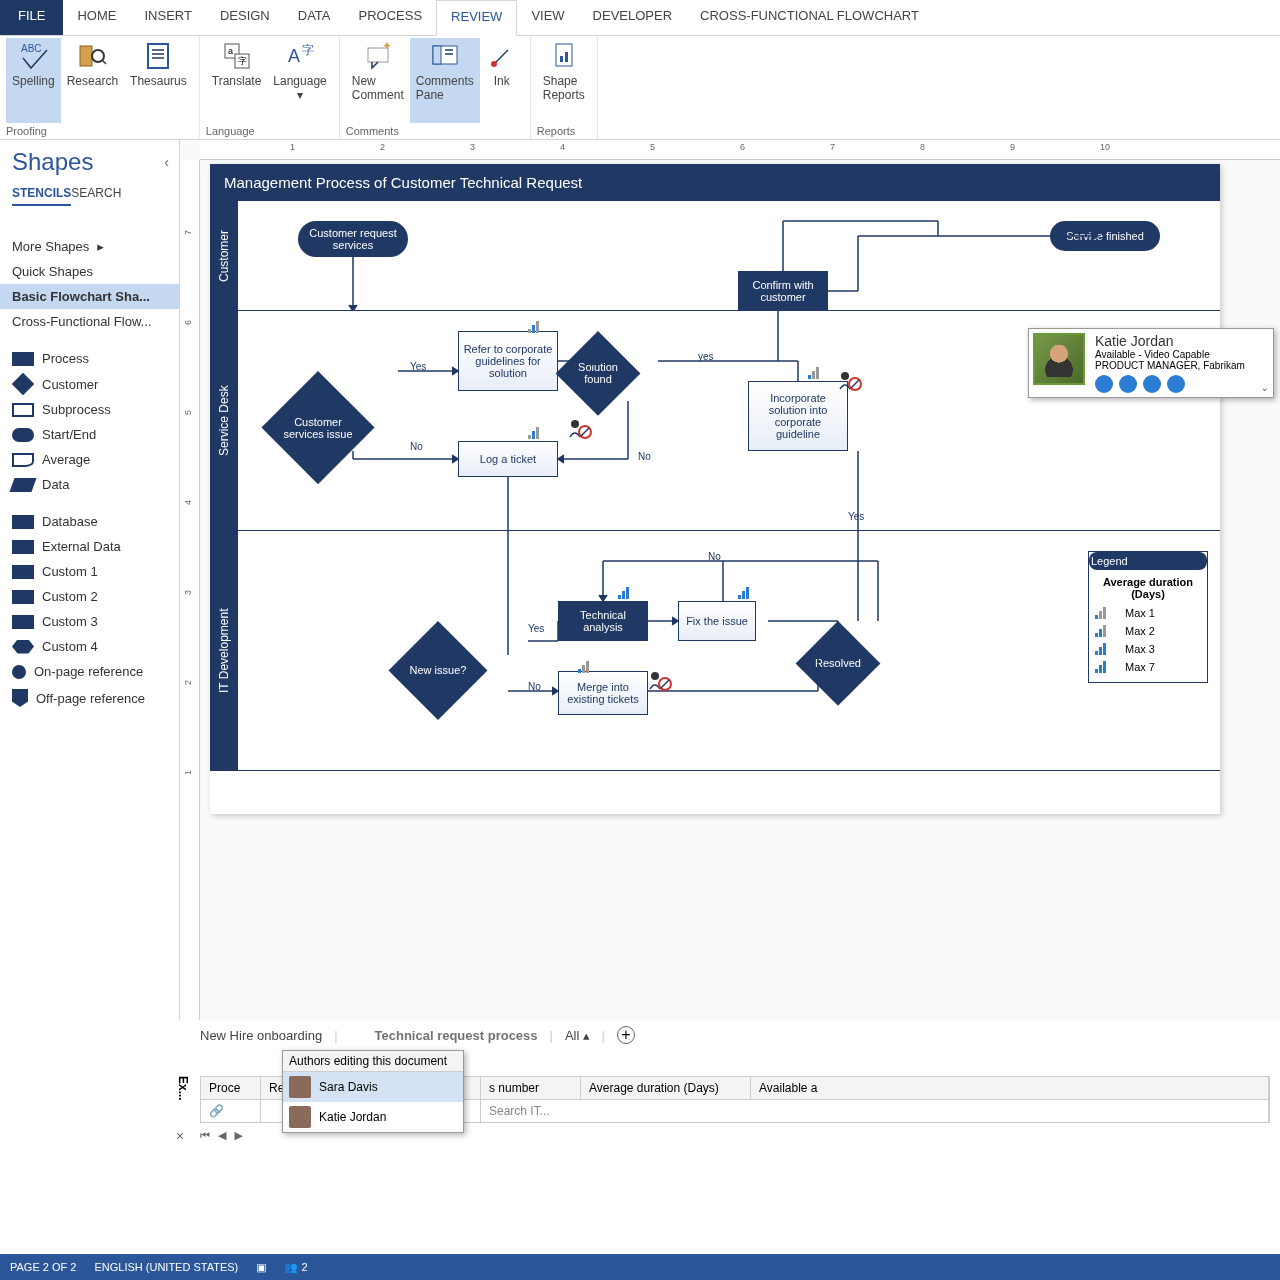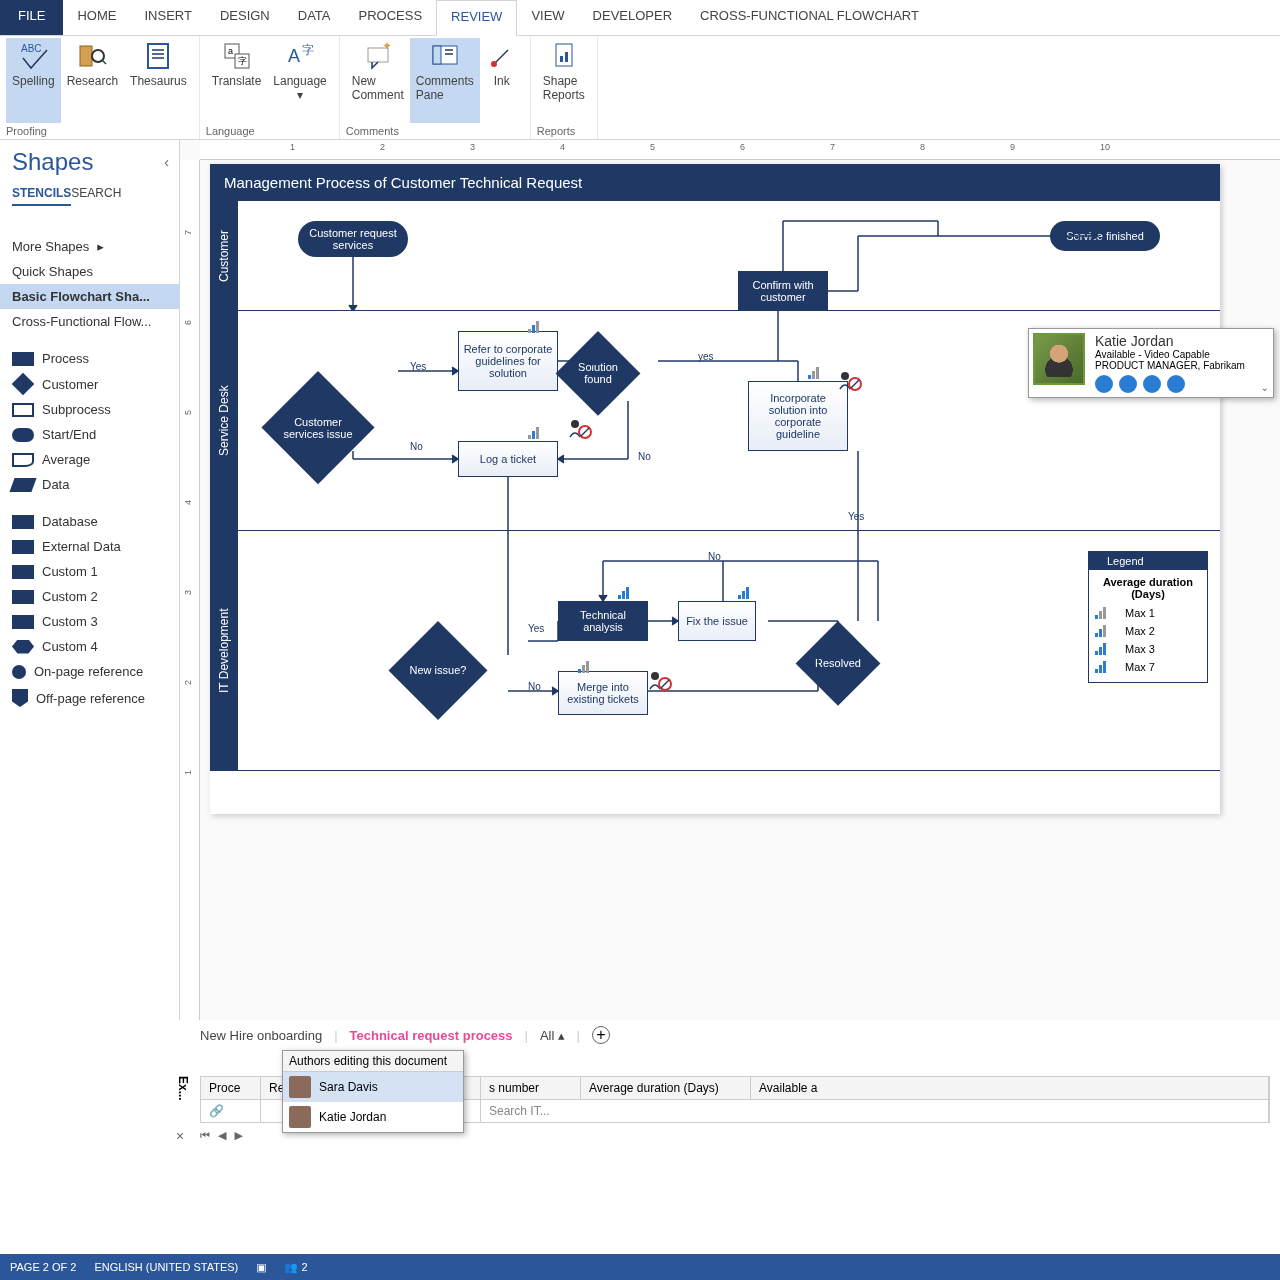--- a/index.html
+++ b/index.html
@@ -60,38 +60,38 @@
 .node.decision .rot { transform: rotate(-45deg); width: 80px; }
 .decision-wrap { position: absolute; transform: rotate(45deg); }
 .node.process { background: #1f3864; color: #fff; border: 1px solid #1f3864; }
 .node.process-light { background: linear-gradient(#fff, #e8eef7); color: #1f3864; border: 1px solid #1f3864; }
 
 .edge-label { position: absolute; font-size: 10px; color: #1f3864; }
 .signal-icon { position: absolute; width: 14px; height: 12px; }
 .signal-icon span { display: inline-block; width: 3px; margin-right: 1px; vertical-align: bottom; }
 
 .legend { position: absolute; right: 12px; top: 20px; width: 120px; border: 1px solid #1f3864; font-size: 11px; background: #fff; }
-.legend-title { background: #1f3864; color: #fff; padding: 3px 18px; }
+.legend-title { background: #1f3864; color: #fff; padding: 3px 2px; border-radius: 8px; }
 .legend-body { padding: 6px; }
 .legend-row { display: flex; align-items: center; gap: 16px; padding: 3px 0; }
 
 
 .contact-card { position: absolute; right: 6px; top: 188px; width: 246px; background: #fff; border: 1px solid #999; box-shadow: 2px 2px 6px rgba(0,0,0,0.3); z-index: 50; display: flex; }
 .contact-photo { width: 52px; height: 52px; background: linear-gradient(135deg,#7a9a4a,#4a6a2a); border: 2px solid #6a9a3a; margin: 4px; position: relative; }
 .contact-photo::after { content:''; position:absolute; inset:6px; background: radial-gradient(circle at 50% 35%, #d4a37a 30%, transparent 31%), radial-gradient(circle at 50% 80%, #333 40%, transparent 41%); border-radius: 4px; }
 .contact-info { flex: 1; padding: 4px 6px; font-size: 10px; }
 .contact-name { font-size: 14px; color: #333; }
 .contact-actions { display: flex; gap: 6px; margin-top: 4px; }
 .contact-act { width: 18px; height: 18px; border-radius: 50%; background: #2b7cd3; }
 
 
 .bottom-area { position: absolute; bottom: 26px; left: 0; right: 0; height: 234px; background: #fff; }
 .page-tabs { display: flex; align-items: center; padding: 6px 10px 6px 200px; font-size: 13px; gap: 12px; }
 .page-tab { color: #444; cursor: pointer; }
-.page-tab.active { color: #ec4899; font-weight: 600; }
+.page-tab.active { color: #737373; font-weight: 600; margin-left: 25px; }
 .authors-popup { position: absolute; left: 282px; top: 30px; width: 182px; background: #fff; border: 1px solid #999; box-shadow: 2px 2px 6px rgba(0,0,0,0.3); font-size: 12px; z-index: 60; }
 .authors-title { padding: 3px 6px; background: #f4f4f4; border-bottom: 1px solid #ccc; }
 .author-row { display: flex; align-items: center; gap: 8px; padding: 4px 6px; }
 .author-row.sel { background: #d4e2f4; }
 .author-photo { width: 22px; height: 22px; background: #8a6a5a; border-radius: 2px; }
 .ext-data { position: absolute; left: 200px; top: 56px; right: 10px; font-size: 12px; }
 .ext-header { display: flex; background: #f4f4f4; border: 1px solid #ccc; }
 .ext-cell { padding: 4px 8px; border-right: 1px solid #ccc; }
 .ext-search { display: flex; border: 1px solid #ccc; border-top: none; }
 .ext-vert { position: absolute; left: -24px; top: 0; writing-mode: vertical-rl; font-size: 12px; font-weight: bold; }

